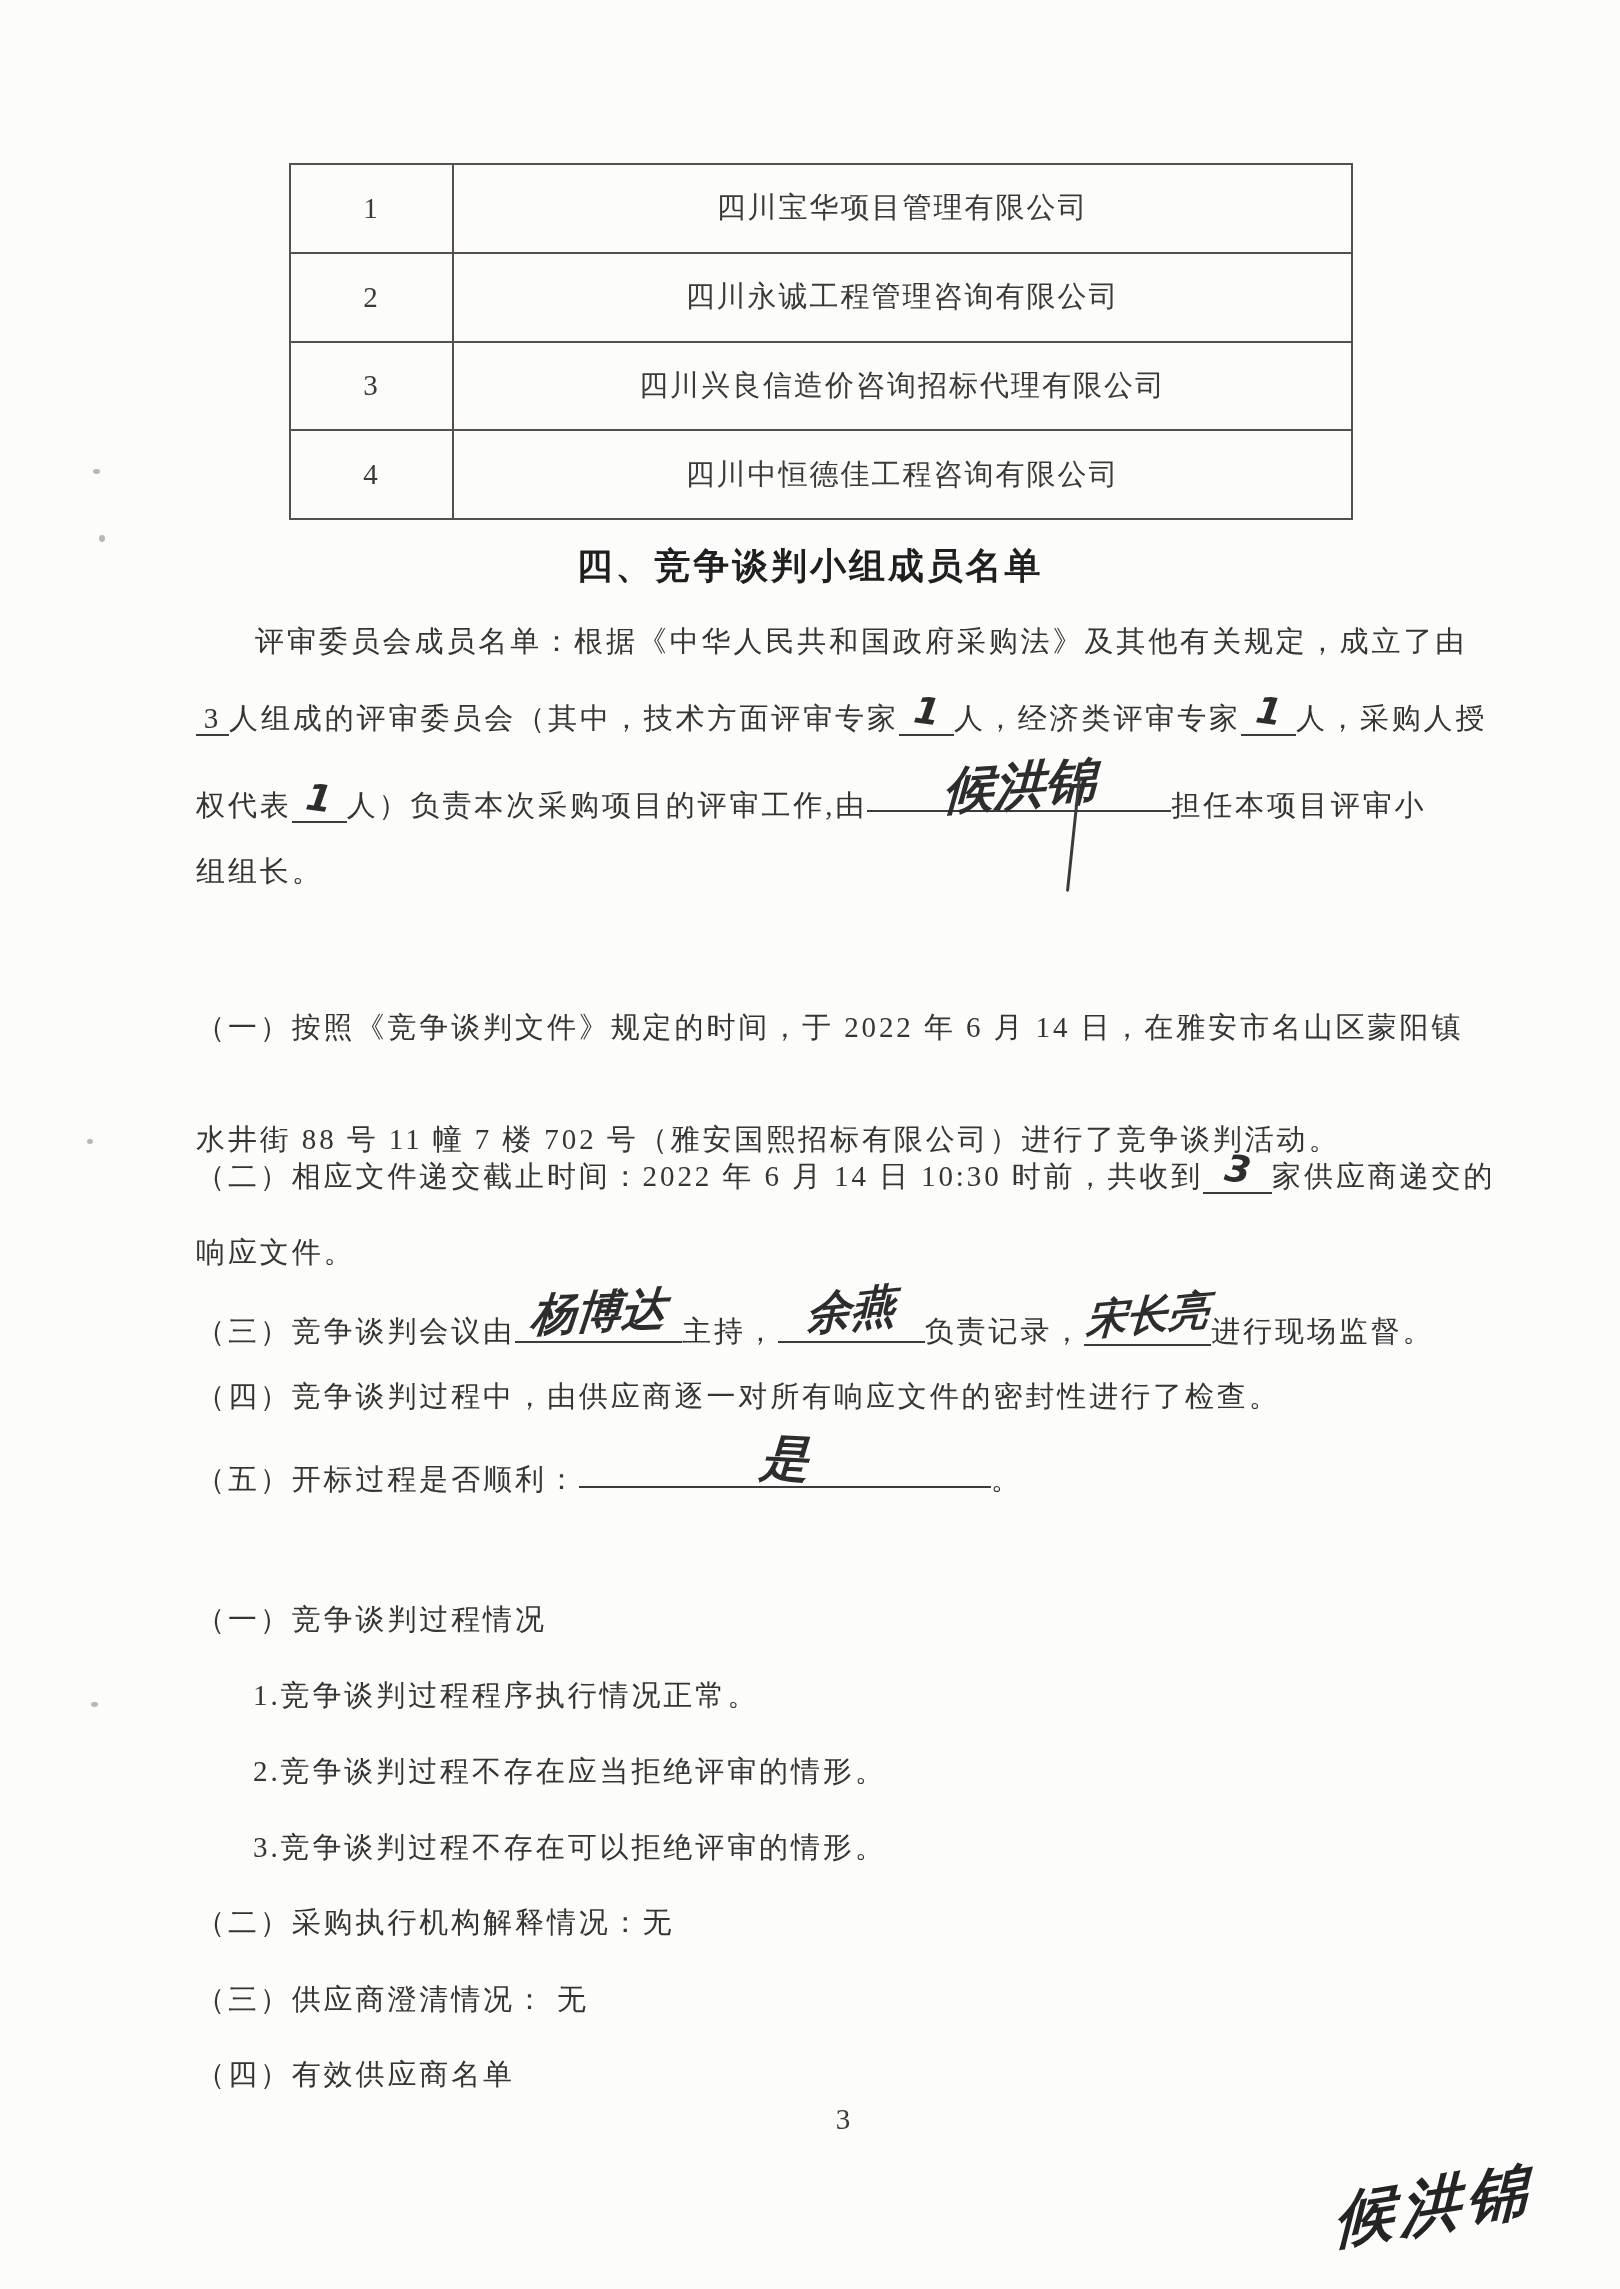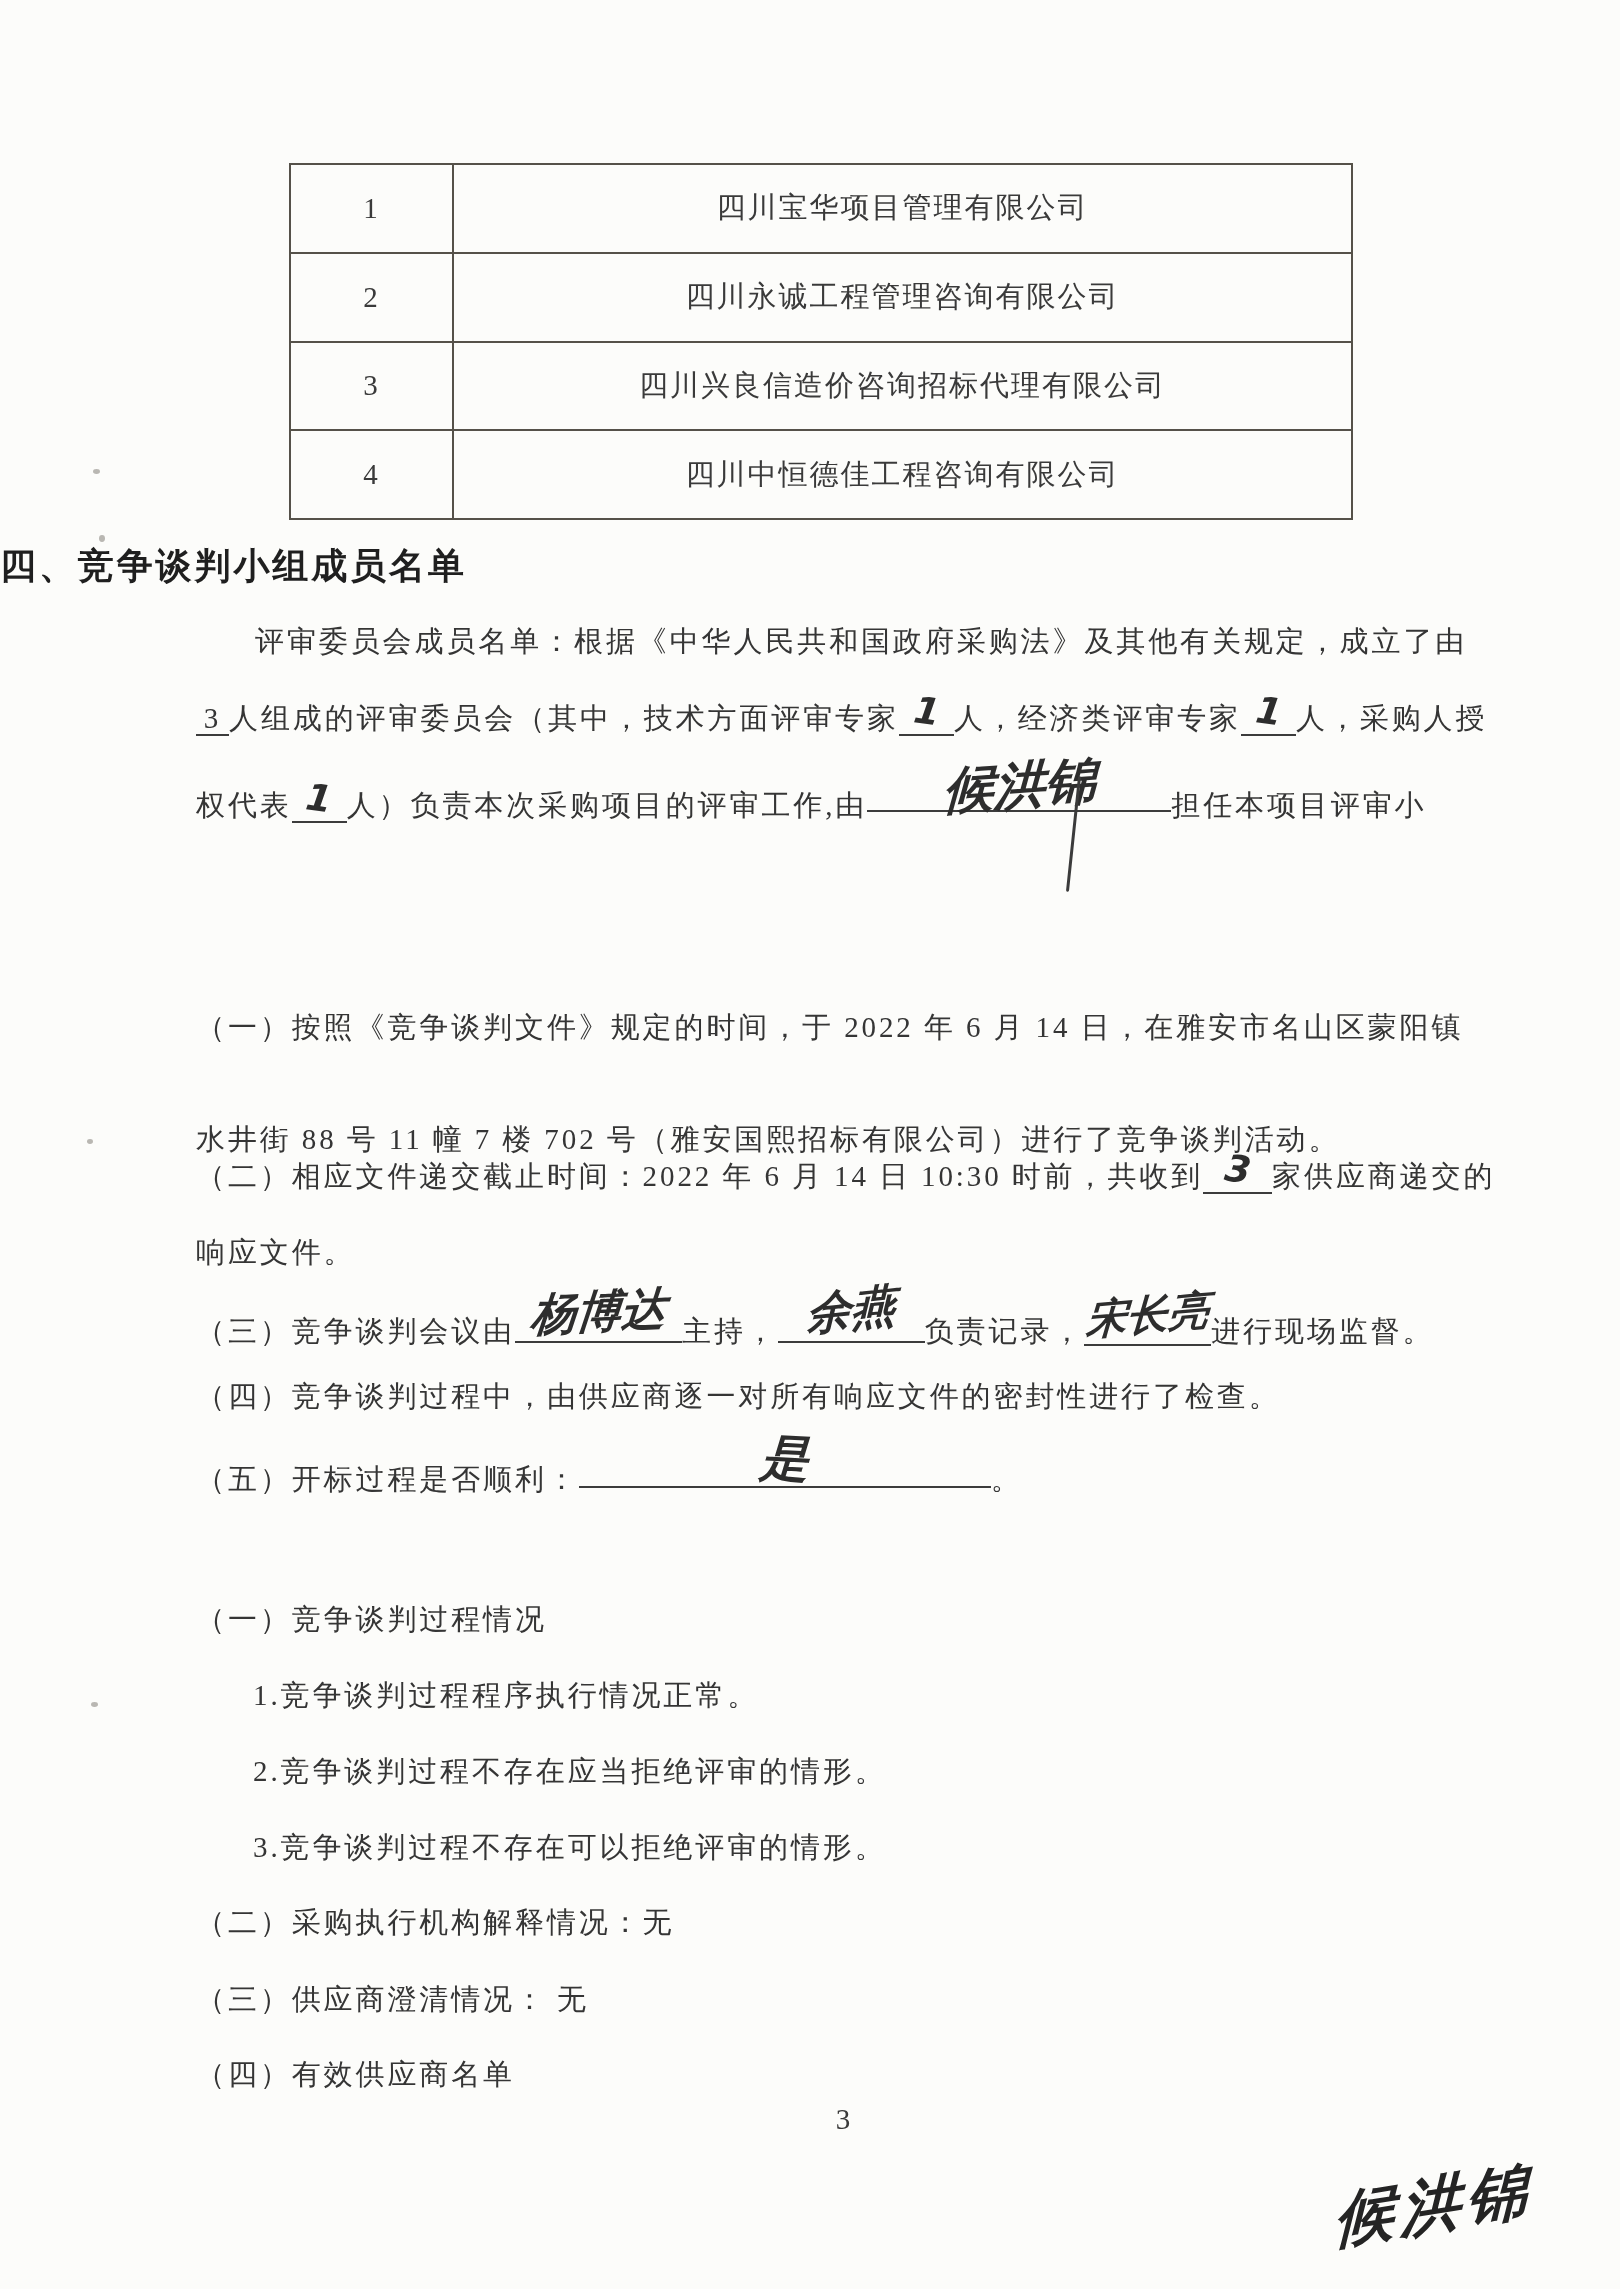--- a/index.html
+++ b/index.html
@@ -22,21 +22,21 @@
     border:2px solid #555149;
     font-size:29px;letter-spacing:2px;
     text-align:center;vertical-align:middle;
     color:#3a3a3a;
     font-family:Liberation Serif, serif;
   }
   .doc-table td.no-col{width:159px;font-family:"Liberation Serif",serif;}
   
   .h-section{
     position:absolute;left:0;width:1620px;
-    text-align:left;
+    text-align:center;
     font-family:"Liberation Sans",sans-serif;
     font-weight:bold;font-size:36px;letter-spacing:2.9px;
     color:#1f1f1f;
   }
   
   .line{
     position:absolute;left:196px;width:1372px;height:43px;
     font-size:29px;letter-spacing:2.9px;white-space:nowrap;
     color:#353535;
   }
@@ -115,20 +115,23 @@
   </div>
 
   <div class="line" style="top:699px">
     <span class="u">3</span><span>人组成的评审委员会（其中，技术方面评审专家</span><span class="blank w56"><span class="hw hw-num">1</span></span><span>人，经济类评审专家</span><span class="blank w56"><span class="hw hw-num">1</span></span><span>人，采购人授</span>
   </div>
 
   <div class="line" style="top:775px">
     <span>权代表</span><span class="blank w56"><span class="hw hw-num">1</span></span><span>人）负责本次采购项目的评审工作,由</span><span class="blank w310"><span class="hw hw-sig-leader">候洪锦</span></span><span>担任本项目评审小</span>
   </div>
 
+  <div class="line" style="top:852px">
+    <span>组组长。</span>
+  </div>
 
   <div class="stroke-tail"></div>
 
 
   <div class="line" style="top:1008px">
     <span>（一）按照《竞争谈判文件》规定的时间，于 2022 年 6 月 14 日，在雅安市名山区蒙阳镇</span>
   </div>
   <div class="line" style="top:1120px">
     <span>水井街 88 号 11 幢 7 楼 702 号（雅安国熙招标有限公司）进行了竞争谈判活动。</span>
   </div>

